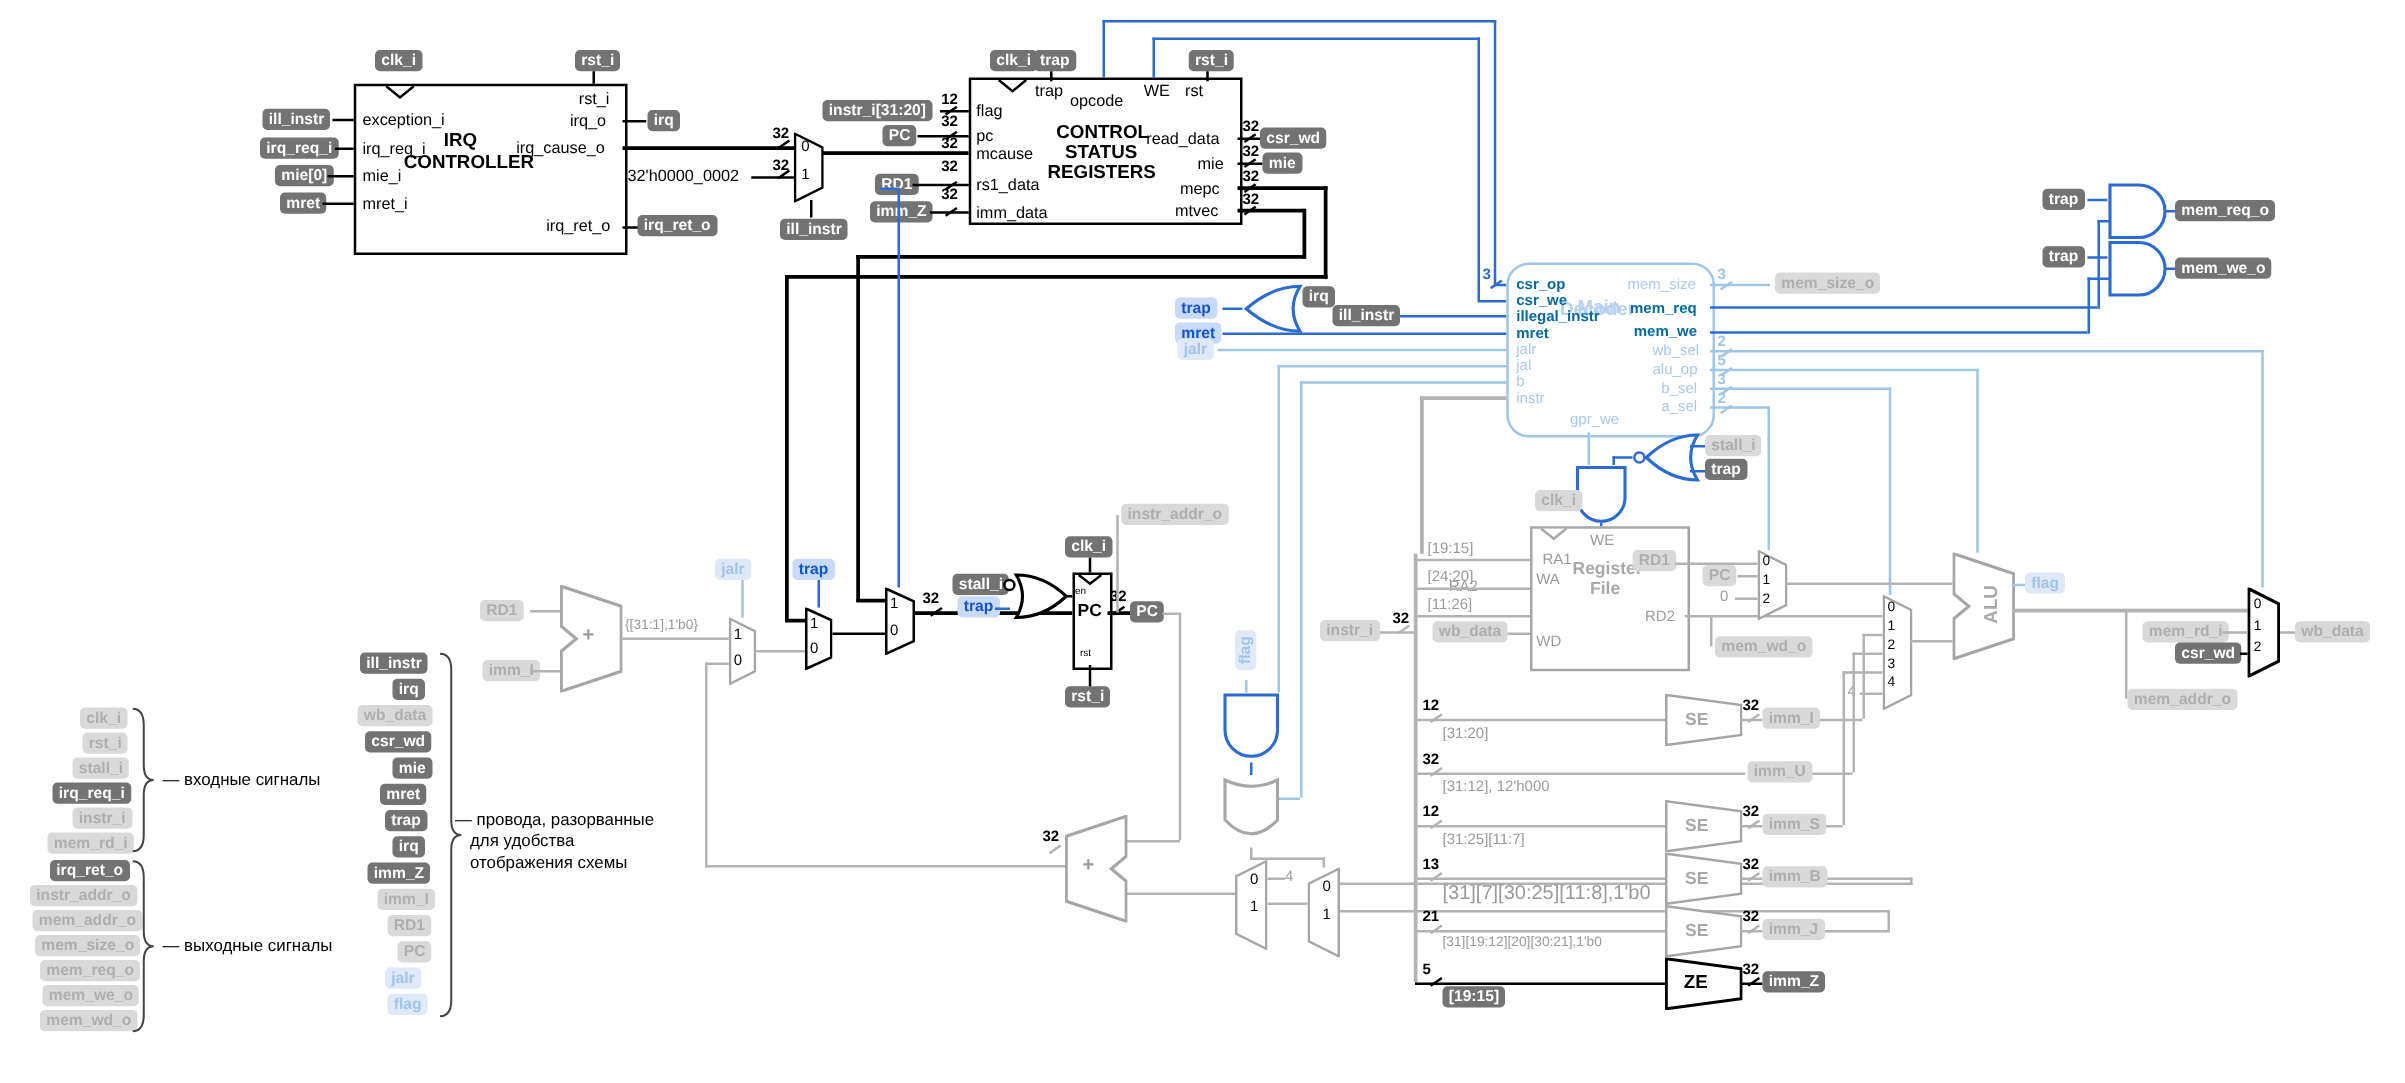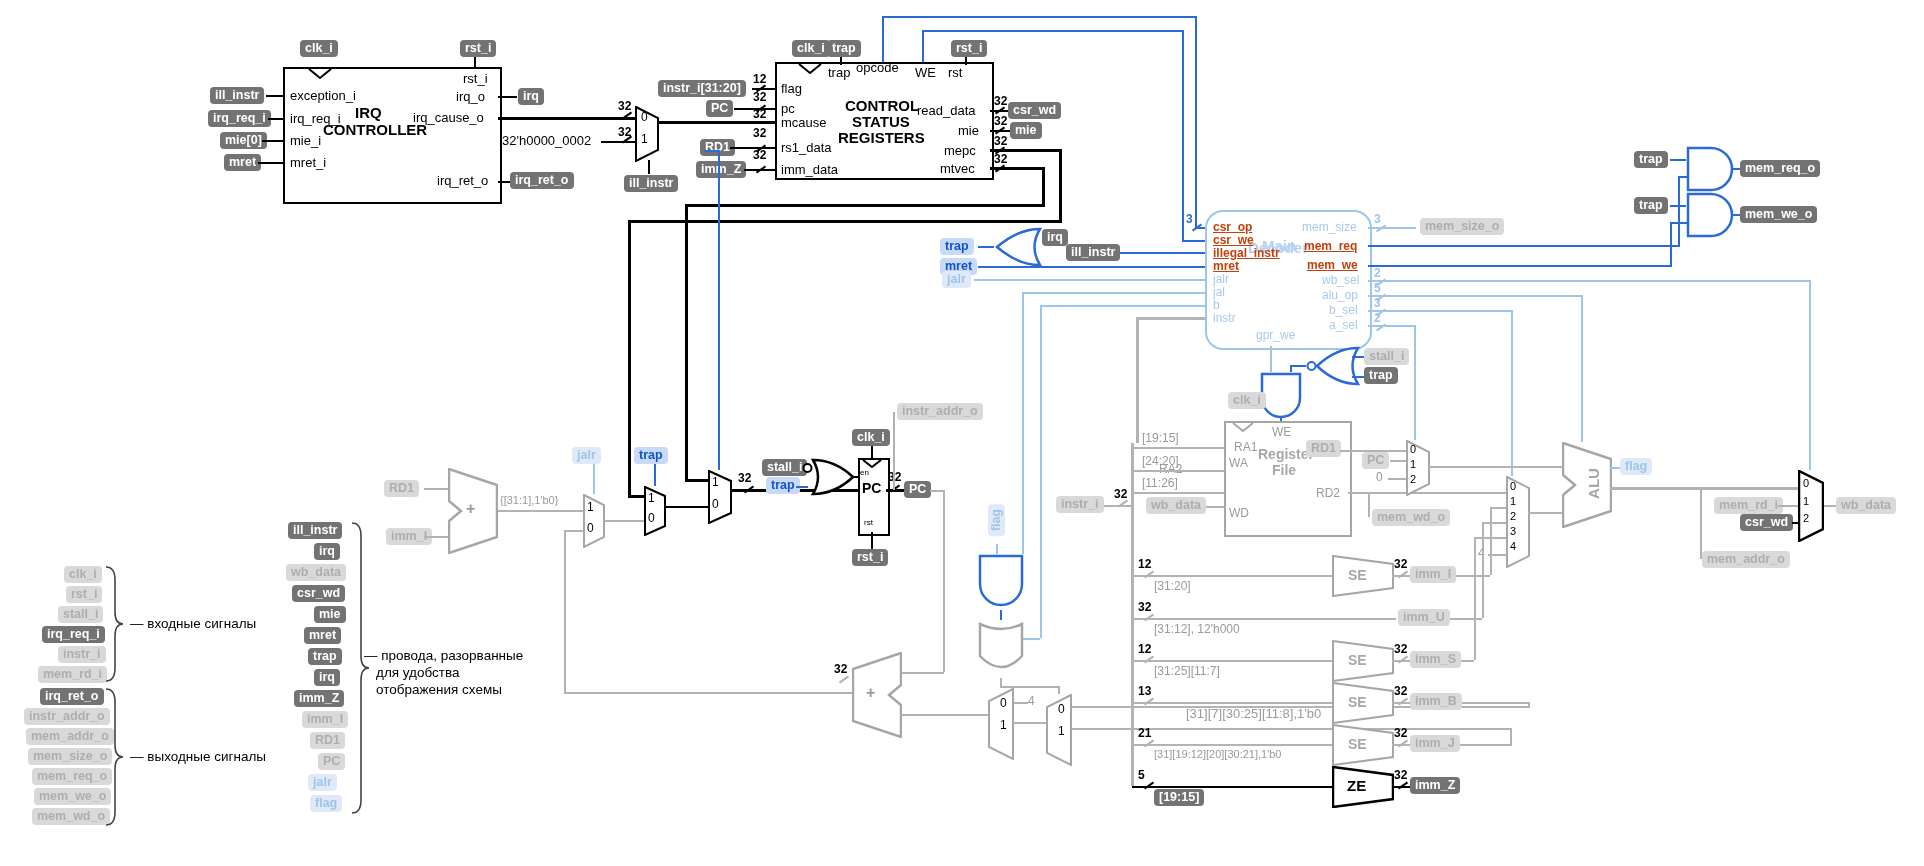--- a/index.html
+++ b/index.html
@@ -17,21 +17,21 @@
   
   .tag{position:absolute;font-size:12.5px;font-weight:bold;line-height:15px;
        padding:1px 5px;border-radius:4px;white-space:nowrap;}
   .dark{background:#737373;color:#fff;}
   .light{background:#d9d9d9;color:#aeaeae;}
   .blue{background:#c9daf8;color:#1155cc;}
   .faint{background:#dfe9f8;color:#9fc5e8;}
   
   .pin{position:absolute;font-size:13px;color:#000;white-space:nowrap;}
   .pin12{font-size:12px;}
-  .gray{color:#9a9a9a;} .bluetx{color:#c2410c;font-weight:bold;text-decoration:underline;} .lbluetx{color:#a9c9ec;}
+  .gray{color:#9a9a9a;} .bluetx{color:#0369a1;font-weight:bold;} .lbluetx{color:#a9c9ec;}
   .wlab{position:absolute;font-size:12px;font-weight:bold;color:#000;}
   .title{position:absolute;font-weight:bold;font-size:15px;color:#000;white-space:nowrap;}
   .slash{position:absolute;width:2px;height:11px;transform:rotate(55deg);}
   .blk{position:absolute;background:#fff;border:2px solid #000;}
   .gblk{border:2px solid #a6a6a6;}
   .muxlab{position:absolute;font-size:12px;color:#000;}
   .legtxt{position:absolute;font-size:13.5px;color:#000;white-space:nowrap;}
 </style>
 </head>
 <body>
@@ -90,21 +90,21 @@
     </svg>
   <span class="title" style="left:845px;top:97px">CONTROL</span>
   <span class="title" style="left:852px;top:113px">STATUS</span>
   <span class="title" style="left:838px;top:129px">REGISTERS</span>
   <span class="tag dark" style="left:792px;top:40px">clk_i</span>
   <span class="tag dark" style="left:827px;top:40px">trap</span>
   <span class="tag dark" style="left:951px;top:40px">rst_i</span>
   <i class="w v wb" style="left:840px;top:57px;height:8px"></i>
   <i class="w v wb" style="left:965px;top:57px;height:8px"></i>
   <span class="pin" style="left:828px;top:65px">trap</span>
-  <span class="pin" style="left:856px;top:60px">opcode</span>
+  <span class="pin" style="left:856px;top:73px">opcode</span>
   <span class="pin" style="left:915px;top:65px">WE</span>
   <span class="pin" style="left:948px;top:65px">rst</span>
   <span class="pin" style="left:781px;top:81px">flag</span>
   <span class="pin" style="left:781px;top:101px">pc</span>
   <span class="pin" style="left:781px;top:115px">mcause</span>
   <span class="pin" style="left:781px;top:140px">rs1_data</span>
   <span class="pin" style="left:781px;top:162px">imm_data</span>
   <span class="wlab" style="left:753px;top:72px">12</span>
   <span class="wlab" style="left:753px;top:90px">32</span>
   <span class="wlab" style="left:753px;top:107px">32</span>
@@ -480,21 +480,21 @@
     </svg>
   <span class="title" style="left:1348px;top:652px;color:#a8a8a8;font-size:14px">SE</span>
   <i class="w h wg" style="left:1392px;top:660px;width:18px"></i>
   <span class="wlab gray" style="left:1394px;top:642px">32</span>
   <i class="slash wg" style="left:1402px;top:654px"></i>
   <span class="tag light" style="left:1410px;top:651px">imm_S</span>
 
   <i class="w h wg" style="left:1132px;top:702px;width:200px"></i>
   <span class="wlab gray" style="left:1138px;top:684px">13</span>
   <i class="slash wg" style="left:1148px;top:696px"></i>
-  <span class="pin pin12 gray" style="left:1186px;top:706px;font-size:13px">[31][7][30:25][11:8],1'b0</span>
+  <span class="pin pin12 gray" style="left:1154px;top:706px;font-size:16px">[31][7][30:25][11:8],1'b0</span>
   <svg class="abs" style="left:1332px;top:682px" width="62" height="42">
       <polygon points="1,1 61,9 61,33 1,41" fill="#fff" stroke="#a6a6a6" stroke-width="2"></polygon>
     </svg>
   <span class="title" style="left:1348px;top:694px;color:#a8a8a8;font-size:14px">SE</span>
   <i class="w h wg" style="left:1392px;top:702px;width:18px"></i>
   <span class="wlab gray" style="left:1394px;top:684px">32</span>
   <i class="slash wg" style="left:1402px;top:696px"></i>
   <span class="tag light" style="left:1410px;top:693px">imm_B</span>
 
   <i class="w h wg" style="left:1132px;top:744px;width:200px"></i>

